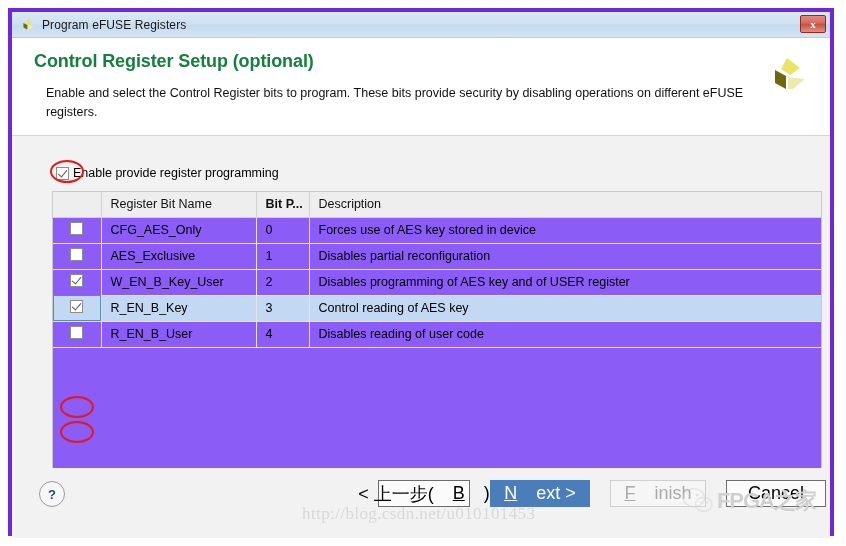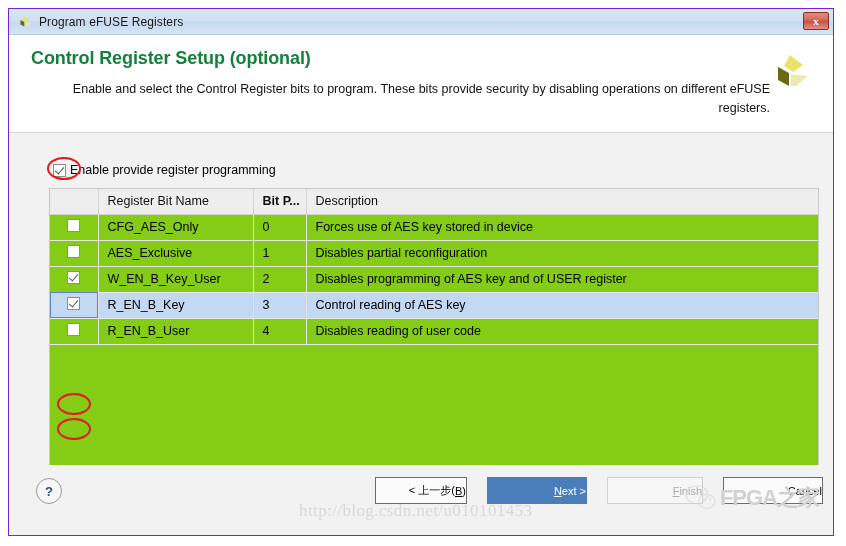--- a/index.html
+++ b/index.html
@@ -16,21 +16,21 @@
   }
 
   
   #dialog {
     position: absolute;
     left: 8px;
     top: 8px;
     width: 826px;
     height: 528px;
     box-sizing: border-box;
-    border: 1px solid #6d28d9;
+    border: 4px solid #6d28d9;
     background: #f2f2f2;
     box-shadow: 0 0 0 1px #ffffff inset;
   }
 
   
   #titlebar {
     position: relative;
     height: 26px;
     background: linear-gradient(to bottom, #d9e7f5 0%, #cfe0f2 48%, #c6daee 52%, #d4e4f4 100%);
     border-bottom: 1px solid #b6cde5;
@@ -86,22 +86,21 @@
     font-weight: bold;
     color: #15803d;
     margin: 0 0 11px 0;
     letter-spacing: -0.1px;
   }
   #header-subtitle {
     font-size: 12.5px;
     color: #111111;
     line-height: 19px;
     max-width: 735px;
-    margin: 4px;
-    text-align: right;
+    margin: 12px;
   }
   #header-logo {
     position: absolute;
     right: 22px;
     top: 18px;
     width: 40px;
     height: 40px;
   }
 
   
@@ -162,21 +161,21 @@
   #annot-r1     { left: 48px;  top: 260px; width: 34px; height: 22px; }
   #annot-r2     { left: 48px;  top: 285px; width: 34px; height: 22px; }
 
   
   #table-panel {
     position: absolute;
     left: 40px;
     top: 55px;
     width: 770px;
     height: 331px;
-    background: #84cc16;
+    background: #8b5cf6;
     border: 1px solid #c8c8c8;
     box-sizing: border-box;
   }
   table.grid {
     border-collapse: collapse;
     width: 100%;
     table-layout: fixed;
     font-size: 12.5px;
     color: #000000;
   }
@@ -280,30 +279,31 @@
     display: flex;
     align-items: center;
     justify-content: center;
     cursor: pointer;
     box-sizing: border-box;
   }
   .btn {
     position: absolute;
     top: 12px;
     height: 27px;
-    font-size: 11px;
-    box-sizing: border-box;
-    display: flex;
-    align-items: center;
-    justify-content: flex-end;
+    font-size: 18px;
+    box-sizing: border-box;
+    display: flex;
+    align-items: center;
+    justify-content: center;
     cursor: pointer;
     background: #fbfbfb;
     border: 1px solid #6c6c6c;
     color: #000000;
     white-space: nowrap;
+    gap: 19px;
   }
   #btn-back   { left: 366px; width: 92px; }
   #btn-next   { left: 478px; width: 100px; background: #4a7ebb; border: 1px solid #4a7ebb; color: #ffffff; }
   #btn-finish { left: 598px; width: 96px; background: #f6f6f6; border: 1px solid #d0d0d0; color: #aaaaaa; cursor: default; }
   #btn-cancel { left: 714px; width: 100px; }
   .btn u { text-decoration: underline; }
 
   
   #wm-url {
     position: absolute;

